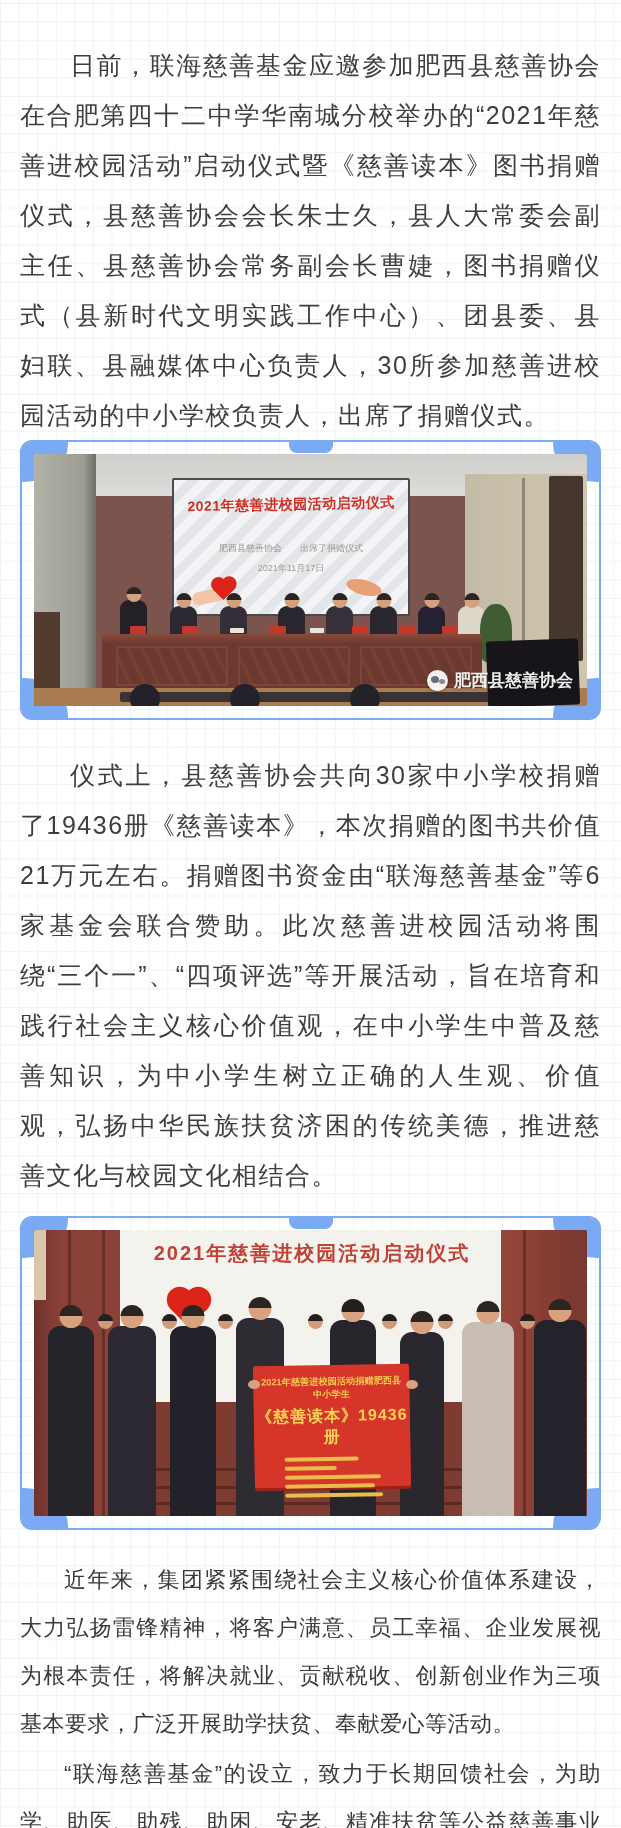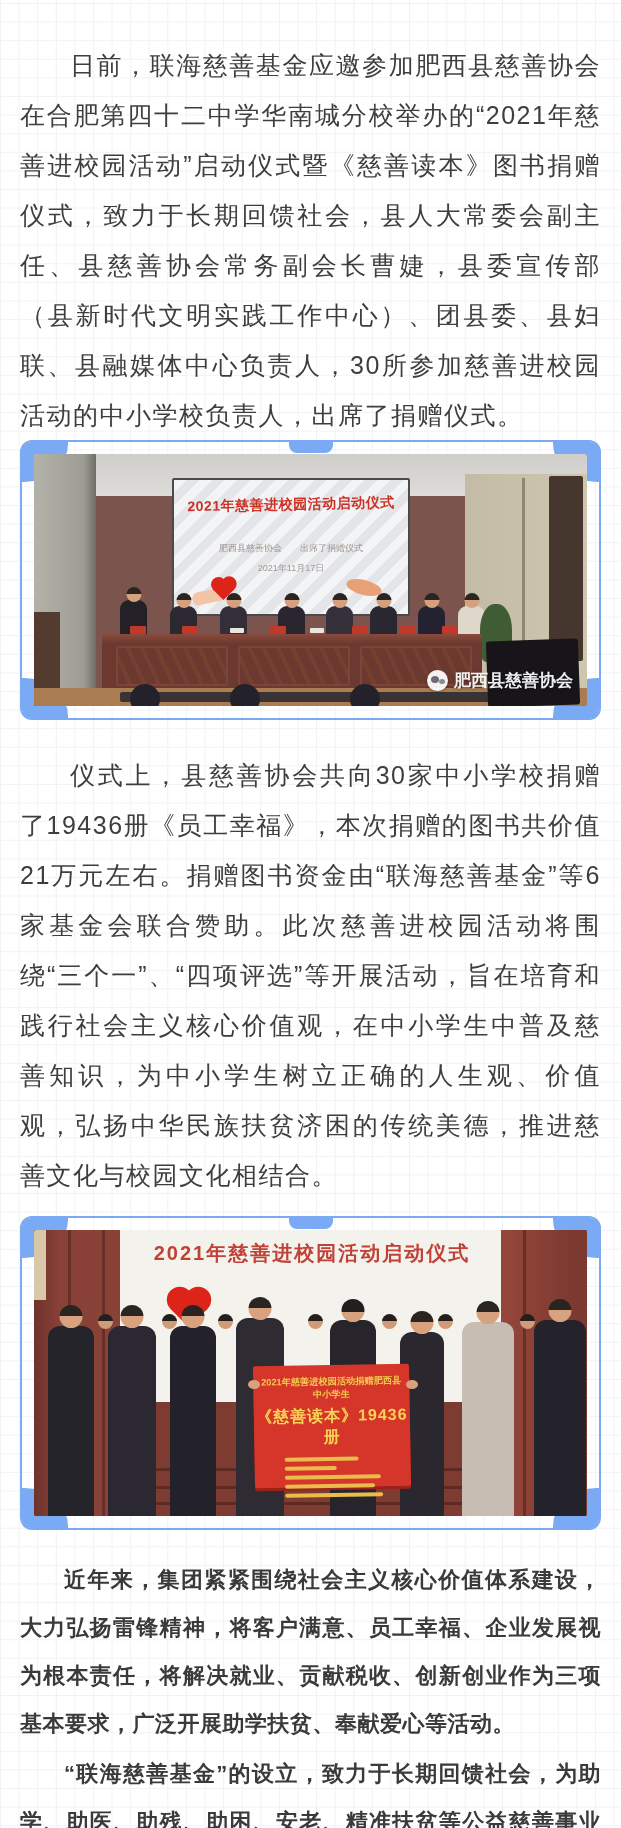--- a/index.html
+++ b/index.html
@@ -16,21 +16,21 @@
     overflow:hidden;
     background-color:#ffffff;
     background-image:
       linear-gradient(#eff3f7 1px,transparent 1px),
       linear-gradient(90deg,#eff3f7 1px,transparent 1px);
     background-size:18.6px 18.6px;
     background-position:0 3px;
   }
   .para{margin:0;color:#3e3e3e;text-indent:2em;text-align:justify;}
   .para-light{font-size:25px;line-height:50px;letter-spacing:1.5px;font-weight:400;}
-  .para-bold{font-size:22px;line-height:48px;letter-spacing:.5px;font-weight:700;color:#3a3a3a;}
+  .para-bold{font-size:22px;line-height:48px;letter-spacing:.5px;font-weight:400;color:#3a3a3a;}
   .mt30{margin-top:30px;} .mt26{margin-top:26px;} .mt2{margin-top:2px;}
 
   
   .frame{
     position:relative;
     box-sizing:border-box;
     width:581px;
     border:2px solid #7aaaf3;
     border-radius:12px;
     padding:12px;
@@ -141,21 +141,21 @@
   .board-line2{margin-top:4px;font-size:16px;font-weight:700;color:#f8d355;letter-spacing:1px;}
   .board-sponsors{margin:9px 0 0 30px;}
   .sline{height:4px;background:#e9bc4c;border-radius:2px;margin-bottom:5px;}
   .hand-dot{position:absolute;width:12px;height:9px;border-radius:50%;background:#d8a27f;z-index:4;}
 </style>
 </head>
 <body>
 
 <div class="page">
 
-  <p class="para para-light">日前，联海慈善基金应邀参加肥西县慈善协会在合肥第四十二中学华南城分校举办的“2021年慈善进校园活动”启动仪式暨《慈善读本》图书捐赠仪式，致力于长期回馈社会，县人大常委会副主任、县慈善协会常务副会长曹婕，县委宣传部（县新时代文明实践工作中心）、团县委、县妇联、县融媒体中心负责人，30所参加慈善进校园活动的中小学校负责人，出席了捐赠仪式。</p>
+  <p class="para para-light">日前，联海慈善基金应邀参加肥西县慈善协会在合肥第四十二中学华南城分校举办的“2021年慈善进校园活动”启动仪式暨《慈善读本》图书捐赠仪式，县慈善协会会长朱士久，县人大常委会副主任、县慈善协会常务副会长曹婕，图书捐赠仪式（县新时代文明实践工作中心）、团县委、县妇联、县融媒体中心负责人，30所参加慈善进校园活动的中小学校负责人，出席了捐赠仪式。</p>
 
   <figure class="frame frame1" style="margin-left:0;margin-right:0;">
     <div class="corner c-tl"></div>
     <div class="corner c-tr"></div>
     <div class="corner c-bl"></div>
     <div class="corner c-br"></div>
     <div class="tab"></div>
 
     <div class="photo photo1">
       <div class="abs p1-ceiling"></div>
@@ -209,21 +209,21 @@
       <div class="aud" style="left:316px;"></div>
       <div class="abs p1-speaker"></div>
 
       <div class="watermark">
         <span class="wechat-icon"></span>
         <span>肥西县慈善协会</span>
       </div>
     </div>
   </figure>
 
-  <p class="para para-light mt30">仪式上，县慈善协会共向30家中小学校捐赠了19436册《员工幸福》，本次捐赠的图书共价值21万元左右。捐赠图书资金由“联海慈善基金”等6家基金会联合赞助。此次慈善进校园活动将围绕“三个一”、“四项评选”等开展活动，旨在培育和践行社会主义核心价值观，在中小学生中普及慈善知识，为中小学生树立正确的人生观、价值观，弘扬中华民族扶贫济困的传统美德，推进慈善文化与校园文化相结合。</p>
+  <p class="para para-light mt30">仪式上，县慈善协会共向30家中小学校捐赠了19436册《慈善读本》，本次捐赠的图书共价值21万元左右。捐赠图书资金由“联海慈善基金”等6家基金会联合赞助。此次慈善进校园活动将围绕“三个一”、“四项评选”等开展活动，旨在培育和践行社会主义核心价值观，在中小学生中普及慈善知识，为中小学生树立正确的人生观、价值观，弘扬中华民族扶贫济困的传统美德，推进慈善文化与校园文化相结合。</p>
 
   <figure class="frame frame2" style="margin-left:0;margin-right:0;">
     <div class="corner c-tl"></div>
     <div class="corner c-tr"></div>
     <div class="corner c-bl"></div>
     <div class="corner c-br"></div>
     <div class="tab"></div>
 
     <div class="photo photo2">
       <div class="abs p2-screen">

